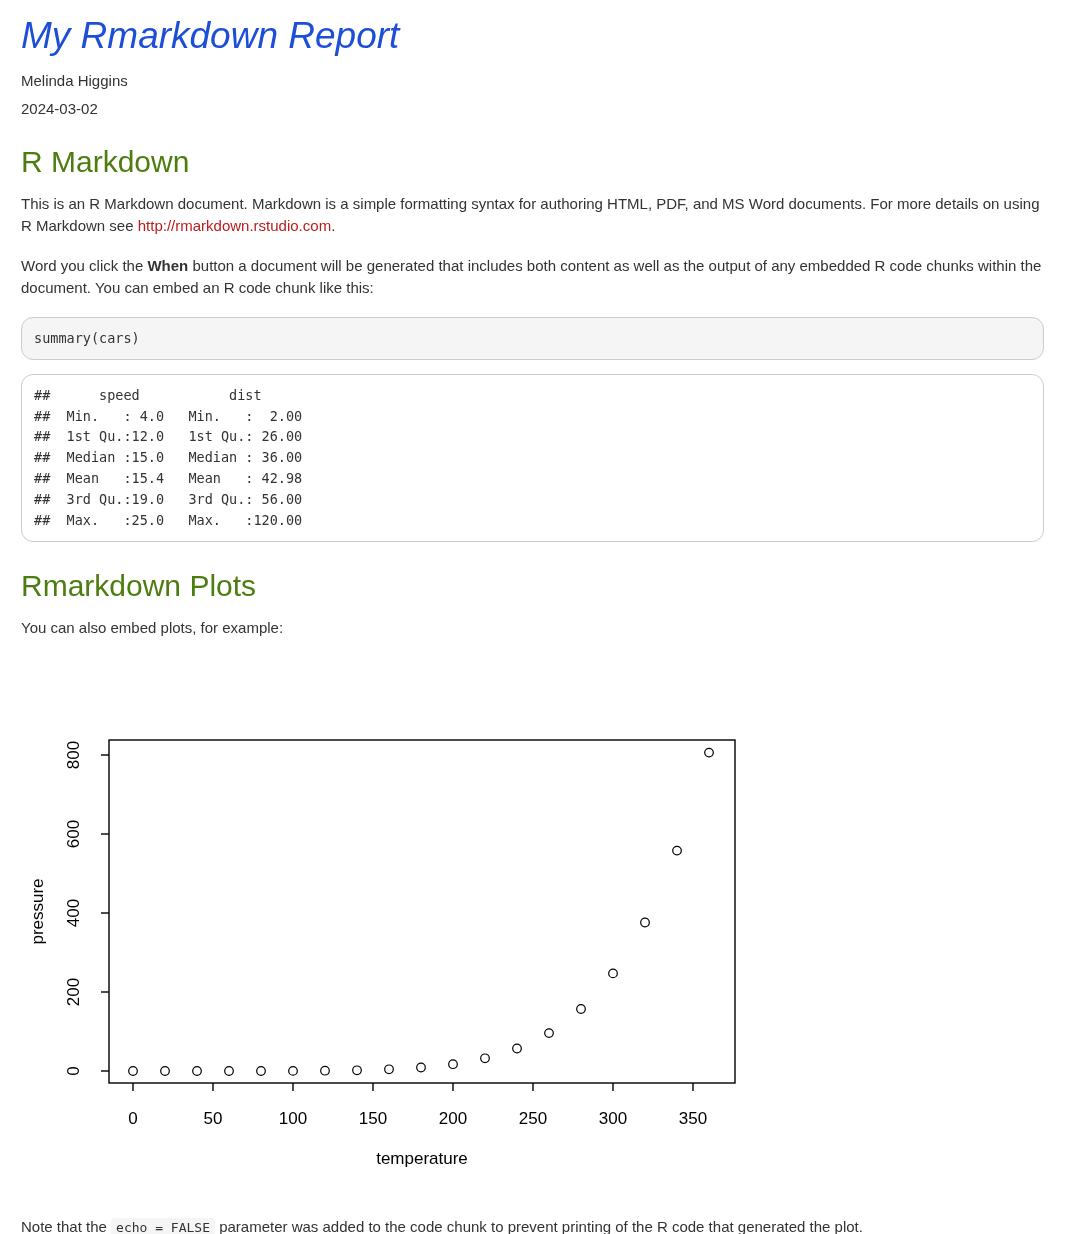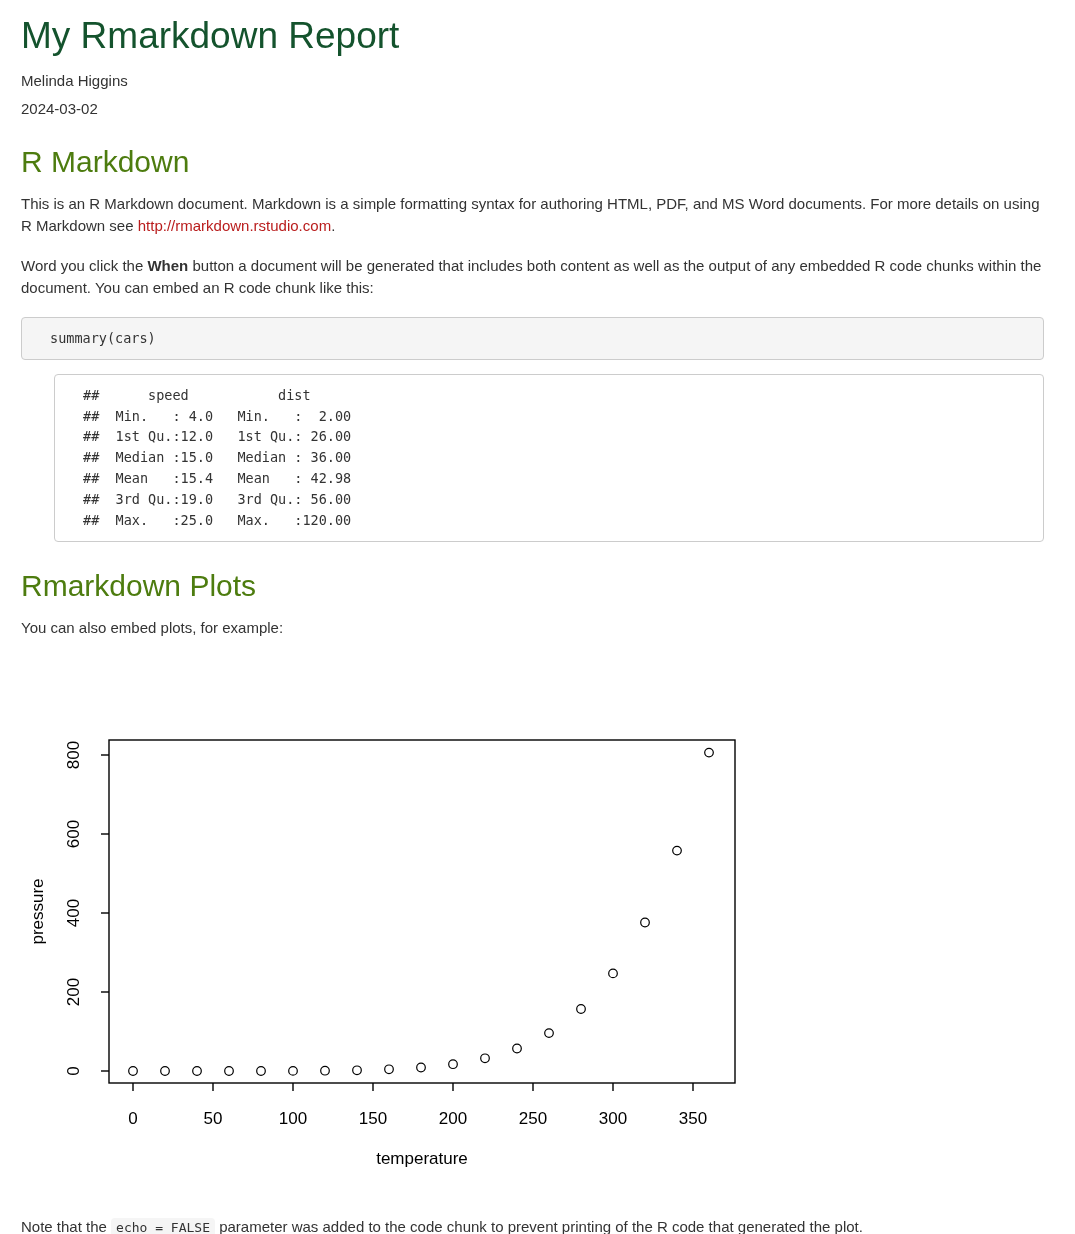--- a/index.html
+++ b/index.html
@@ -10,21 +10,22 @@
     font-family: "Liberation Sans", sans-serif;
     font-size: 15px;
     line-height: 1.5;
     color: #333333;
   }
   h1.title {
     font-size: 37px;
     font-weight: 400;
     line-height: 1.1;
     margin: 10px 0 16px 0;
-    color: #14532d;
+    color: #1d4ed8;
+    font-style: italic;
   }
   h4.meta {
     font-size: 15px;
     font-weight: 500;
     margin: 0 0 12px 0;
     line-height: 1.1;
   }
   h2.section {
     font-size: 30px;
     font-weight: 400;
@@ -32,29 +33,29 @@
     margin: 27px 0 15px 0;
     color: #4d7c0f;
   }
   p { margin: 0 0 17px 0; }
   a.doc-link { color: #b91c1c; text-decoration: none; }
   pre {
     font-family: "DejaVu Sans Mono", "Liberation Mono", monospace;
     font-size: 13.5px;
     line-height: 1.55;
     border: 1px solid #cccccc;
-    border-radius: 4px;
-    padding: 10px 28px;
+    border-radius: 12px;
+    padding: 10px 12px;
     margin: 0 0 14px 0;
     white-space: pre;
     overflow: hidden;
     color: #333;
   }
   pre.r-source { background: #f5f5f5; }
-  pre.r-output { background: #ffffff; margin-left: 33px; }
+  pre.r-output { background: #ffffff; }
   code.inline-code {
     font-family: "DejaVu Sans Mono", "Liberation Mono", monospace;
     font-size: 13px;
     background: #f5f5f5;
     border-radius: 4px;
     padding: 2px 5px;
     color: #333;
   }
   .plot-wrap { margin: 26px 0 6px 0; }
   svg text {

